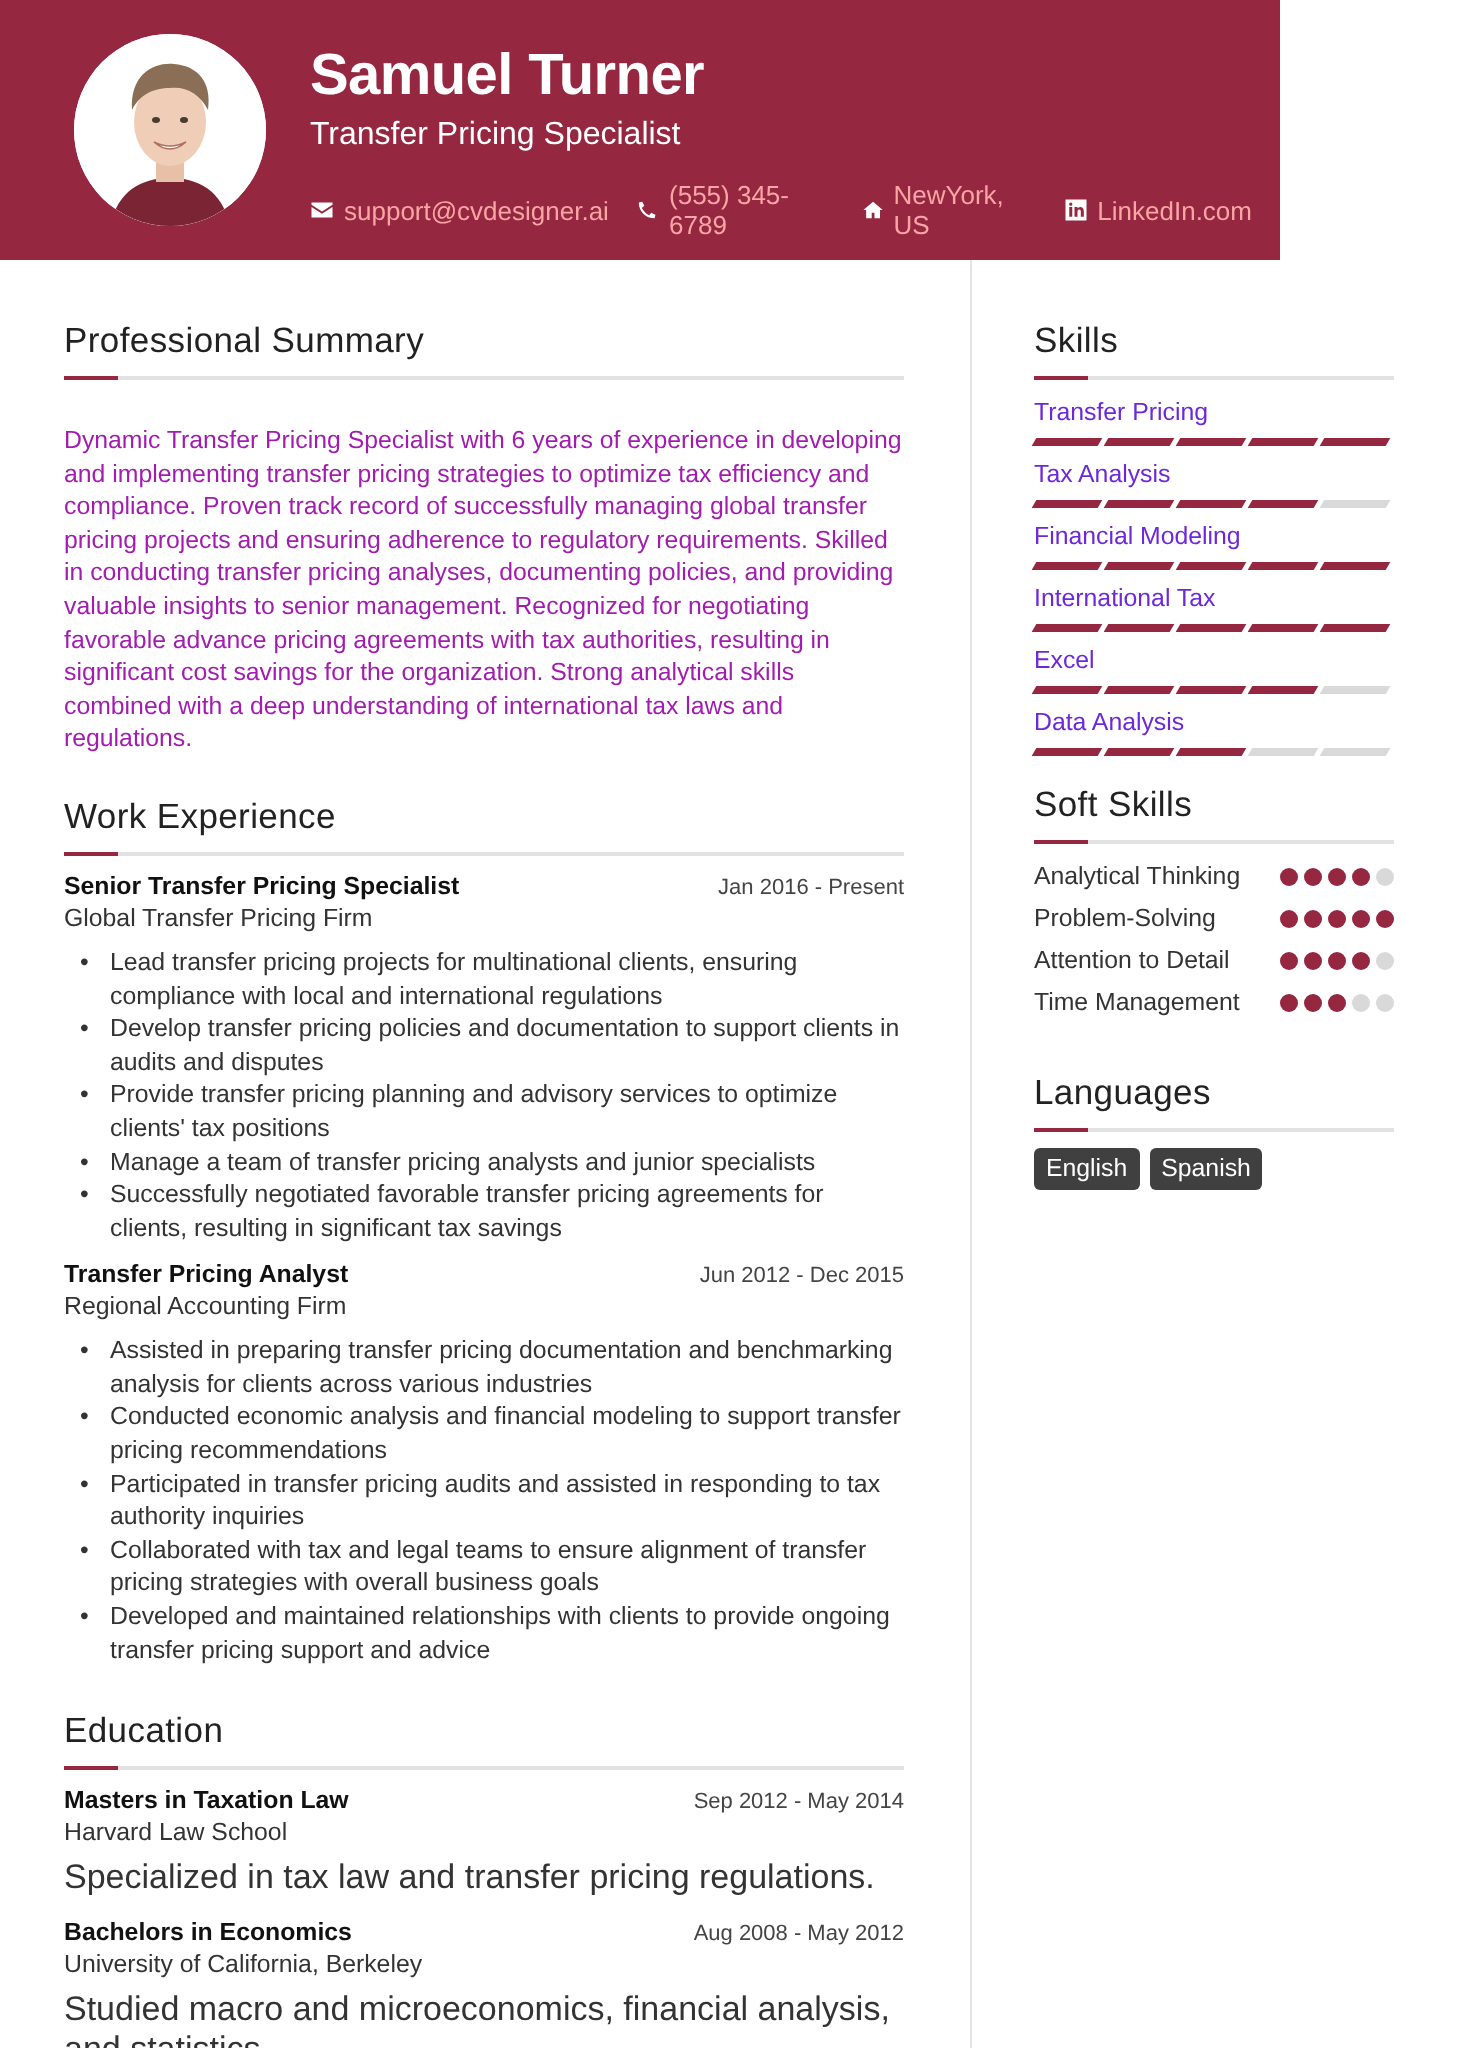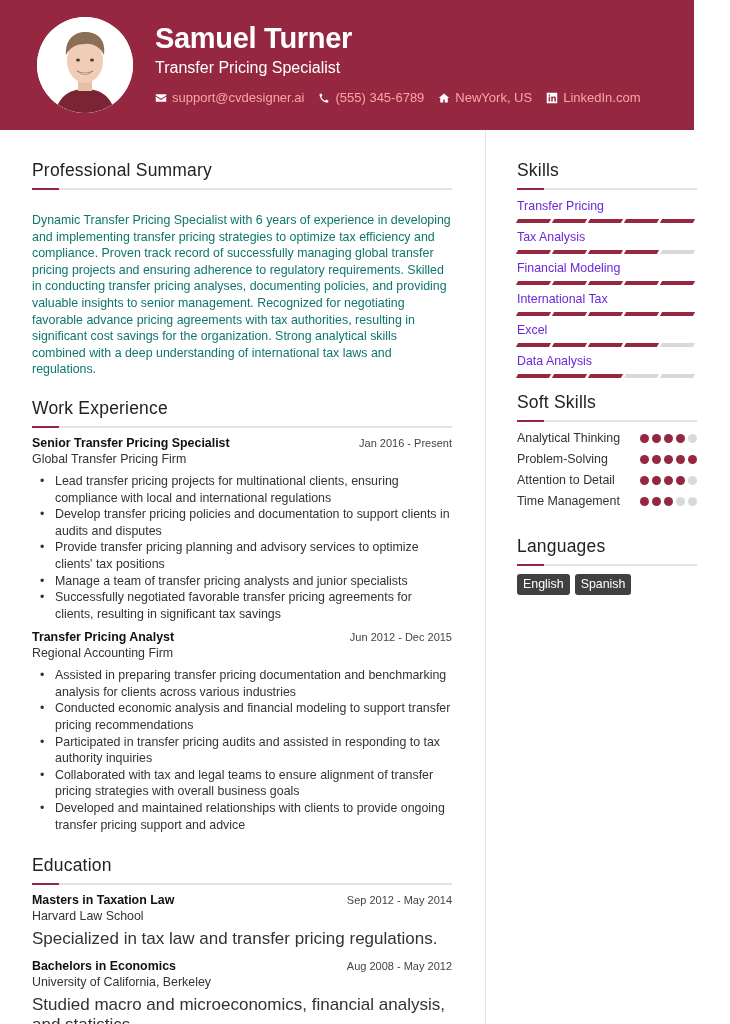--- a/index.html
+++ b/index.html
@@ -1,31 +1,31 @@
 <!DOCTYPE html>
 <html><head>
 <meta charset="utf-8">
 <style>
   * { box-sizing: border-box; margin: 0; padding: 0; }
   body { width: 730px; height: 1024px; background: #fff; font-family: "Liberation Sans", sans-serif; color: #333; overflow: hidden; position: relative; }
-  .header { position: absolute; left: 0; top: 0; width: 694px; height: 130px; background: #952741; }
+  .header { position: absolute; left: 0; top: 0; width: 640px; height: 130px; background: #952741; }
   .avatar { position: absolute; left: 37px; top: 17px; width: 96px; height: 96px; border-radius: 50%; background: #fff; overflow: hidden; }
   .avatar svg { width: 96px; height: 96px; display: block; }
   .name { position: absolute; left: 155px; top: 22px; font-size: 29px; font-weight: bold; color: #fff; letter-spacing: -0.3px; }
   .title { position: absolute; left: 155px; top: 59px; font-size: 16px; color: #fff; }
   .contacts { position: absolute; left: 155px; top: 90px; display: flex; align-items: center; font-size: 13px; color: #fca5a5; }
   .contact { display: flex; align-items: center; margin-right: 14px; }
   .contact svg { width: 12px; height: 12px; margin-right: 5px; fill: #fff; }
   .divider-v { position: absolute; left: 485px; top: 130px; width: 1px; height: 894px; background: #e3e3e3; }
   .left { position: absolute; left: 32px; top: 160px; width: 420px; }
   .right { position: absolute; left: 517px; top: 160px; width: 180px; }
   .sec-title { font-size: 17.5px; font-weight: normal; color: #222; letter-spacing: 0.2px; height: 22px; }
   .sec-rule { position: relative; height: 2px; background: #e2e2e2; margin-top: 6px; margin-bottom: 8px; }
   .sec-rule::before { content: ""; position: absolute; left: 0; top: 0; width: 27px; height: 2px; background: #952741; }
-  .summary { font-size: 12.4px; line-height: 16.6px; color: #0f766e; margin-top: 22px; }
+  .summary { font-size: 12.4px; line-height: 16.6px; color: #a21caf; margin-top: 22px; }
   .job { margin-top: 2px; }
   .job-head { display: flex; justify-content: space-between; align-items: baseline; }
   .job-title { font-size: 12.4px; font-weight: bold; color: #111; }
   .job-date { font-size: 11px; color: #444; }
   .job-org { font-size: 12.4px; color: #333; margin-top: 1px; line-height: 16px; }
   ul.bullets { list-style: none; margin-top: 6px; }
   ul.bullets li { position: relative; padding-left: 23px; font-size: 12.4px; line-height: 16.6px; color: #333; }
   ul.bullets li::before { content: "•"; position: absolute; left: 8px; top: 0; color: #333; }
   .edu-desc { font-size: 17px; color: #333; margin-top: 5px; }
   .skill-label { font-size: 12.4px; color: #6d28d9; line-height: 16px; }

